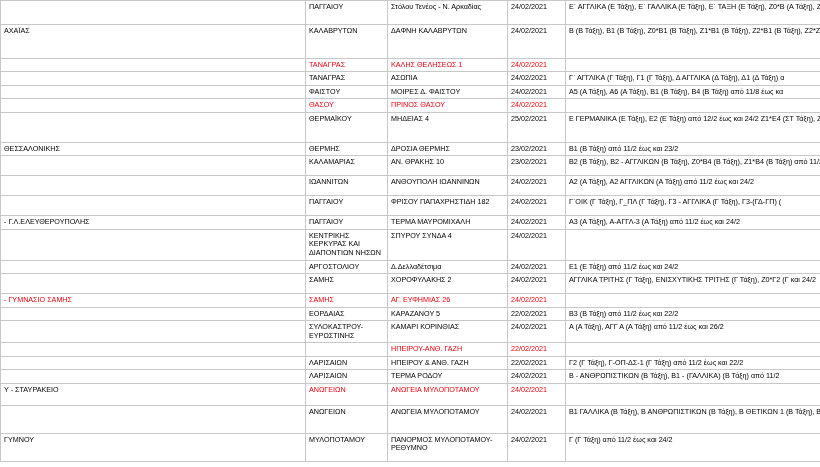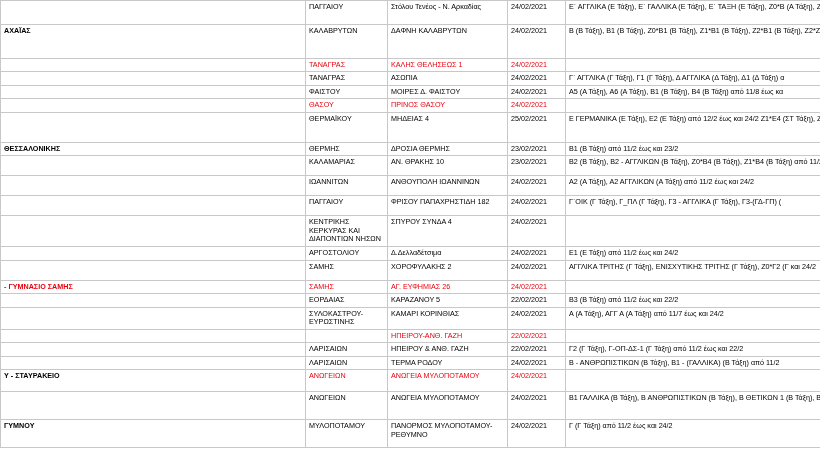--- a/index.html
+++ b/index.html
@@ -40,21 +40,21 @@
   col.c1 { width: 82px; }
   col.c2 { width: 120px; }
   col.c3 { width: 58px; }
   col.c4 { width: 255px; }
 
   td.col-a { border-left: none; }
   td.col-e { border-right: none; }
 
   .red { color: #e8000d; }
   .black { color: #000000; }
-  .bold { font-weight: bold; }
+  .bold { font-weight: normal; }
   .clip { white-space: nowrap; overflow: hidden; }
 </style>
 </head>
 <body>
 
 <div class="sheet">
   <table class="grid">
     <colgroup>
       <col class="c0">
         <col class="c1">
@@ -133,20 +133,27 @@
         <td class="black">24/02/2021</td>
         <td class="col-e black clip">Α2 (Α Τάξη), Α2 ΑΓΓΛΙΚΩΝ (Α Τάξη) από 11/2 έως και 24/2</td>
       </tr>
       <tr style="height:20px">
         <td class="col-a black"></td>
         <td class="black">ΠΑΓΓΑΙΟΥ</td>
         <td class="black">ΦΡΙΣΟΥ ΠΑΠΑΧΡΗΣΤΙΔΗ 182</td>
         <td class="black">24/02/2021</td>
         <td class="col-e black clip">Γ΄ΟΙΚ (Γ Τάξη), Γ_ΠΛ (Γ Τάξη), Γ3 - ΑΓΓΛΙΚΑ (Γ Τάξη), Γ3-(ΓΔ-ΓΠ) (</td>
       </tr>
+      <tr style="height:13px">
+        <td class="col-a black bold">- Γ.Λ.ΕΛΕΥΘΕΡΟΥΠΟΛΗΣ</td>
+        <td class="black">ΠΑΓΓΑΙΟΥ</td>
+        <td class="black">ΤΕΡΜΑ ΜΑΥΡΟΜΙΧΑΛΗ</td>
+        <td class="black">24/02/2021</td>
+        <td class="col-e black clip">Α3 (Α Τάξη), Α-ΑΓΓΛ-3 (Α Τάξη) από 11/2 έως και 24/2</td>
+      </tr>
       <tr style="height:31px">
         <td class="col-a black"></td>
         <td class="black">ΚΕΝΤΡΙΚΗΣ ΚΕΡΚΥΡΑΣ ΚΑΙ ΔΙΑΠΟΝΤΙΩΝ ΝΗΣΩΝ</td>
         <td class="black">ΣΠΥΡΟΥ ΣΥΝΔΑ 4</td>
         <td class="black">24/02/2021</td>
         <td class="col-e black clip"></td>
       </tr>
       <tr style="height:13px">
         <td class="col-a black"></td>
         <td class="black">ΑΡΓΟΣΤΟΛΙΟΥ</td>
@@ -173,21 +180,21 @@
         <td class="black">ΕΟΡΔΑΙΑΣ</td>
         <td class="black">ΚΑΡΑΖΑΝΟΥ 5</td>
         <td class="black">22/02/2021</td>
         <td class="col-e black clip">Β3 (Β Τάξη) από 11/2 έως και 22/2</td>
       </tr>
       <tr style="height:20px">
         <td class="col-a black"></td>
         <td class="black">ΣΥΛΟΚΑΣΤΡΟΥ-ΕΥΡΩΣΤΙΝΗΣ</td>
         <td class="black">ΚΑΜΑΡΙ ΚΟΡΙΝΘΙΑΣ</td>
         <td class="black">24/02/2021</td>
-        <td class="col-e black clip">Α (Α Τάξη), ΑΓΓ Α (Α Τάξη) από 11/7 έως και 24/2</td>
+        <td class="col-e black clip">Α (Α Τάξη), ΑΓΓ Α (Α Τάξη) από 11/2 έως και 26/2</td>
       </tr>
       <tr style="height:11px">
         <td class="col-a red"></td>
         <td class="red"></td>
         <td class="red">ΗΠΕΙΡΟΥ-ΑΝΘ. ΓΑΖΗ</td>
         <td class="red">22/02/2021</td>
         <td class="col-e red clip"></td>
       </tr>
       <tr style="height:11px">
         <td class="col-a black"></td>

